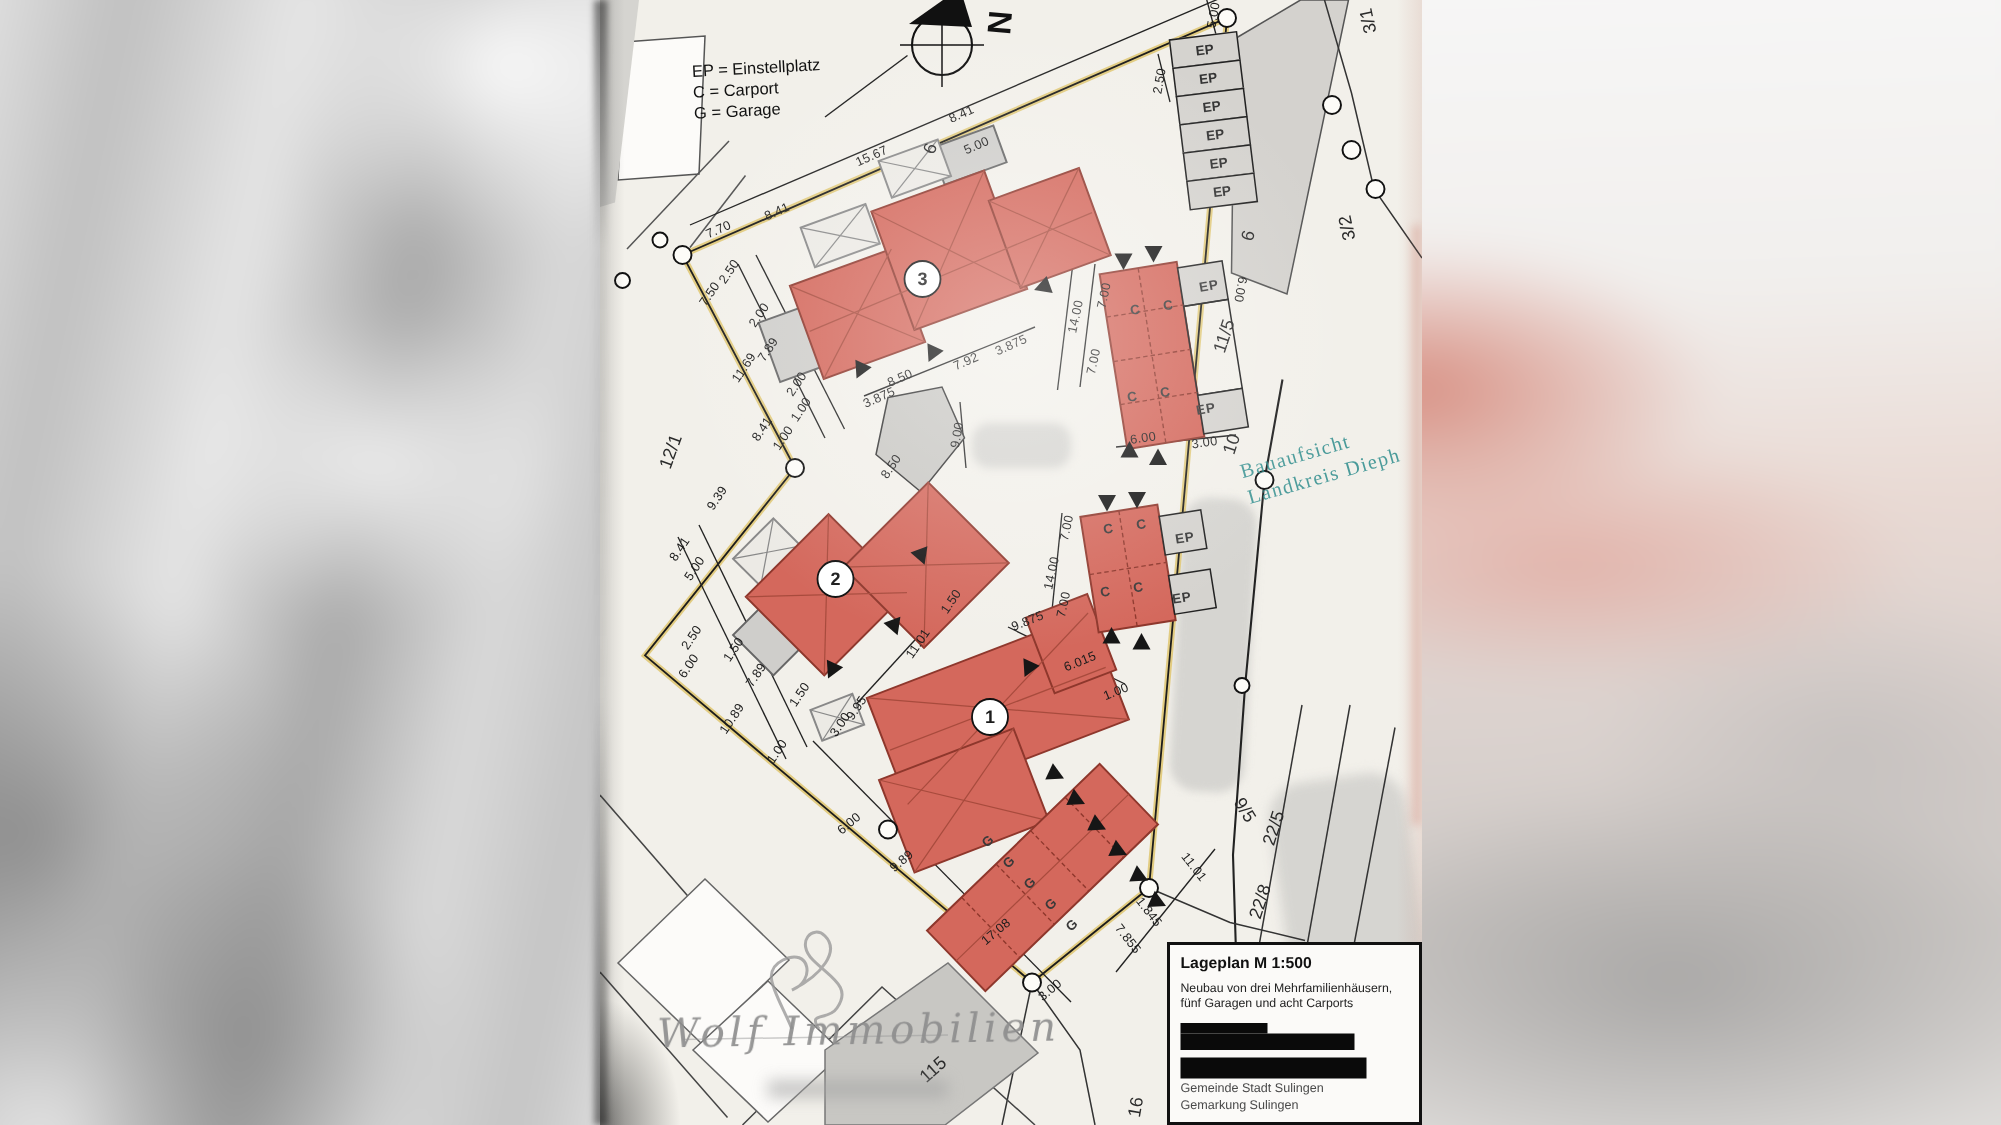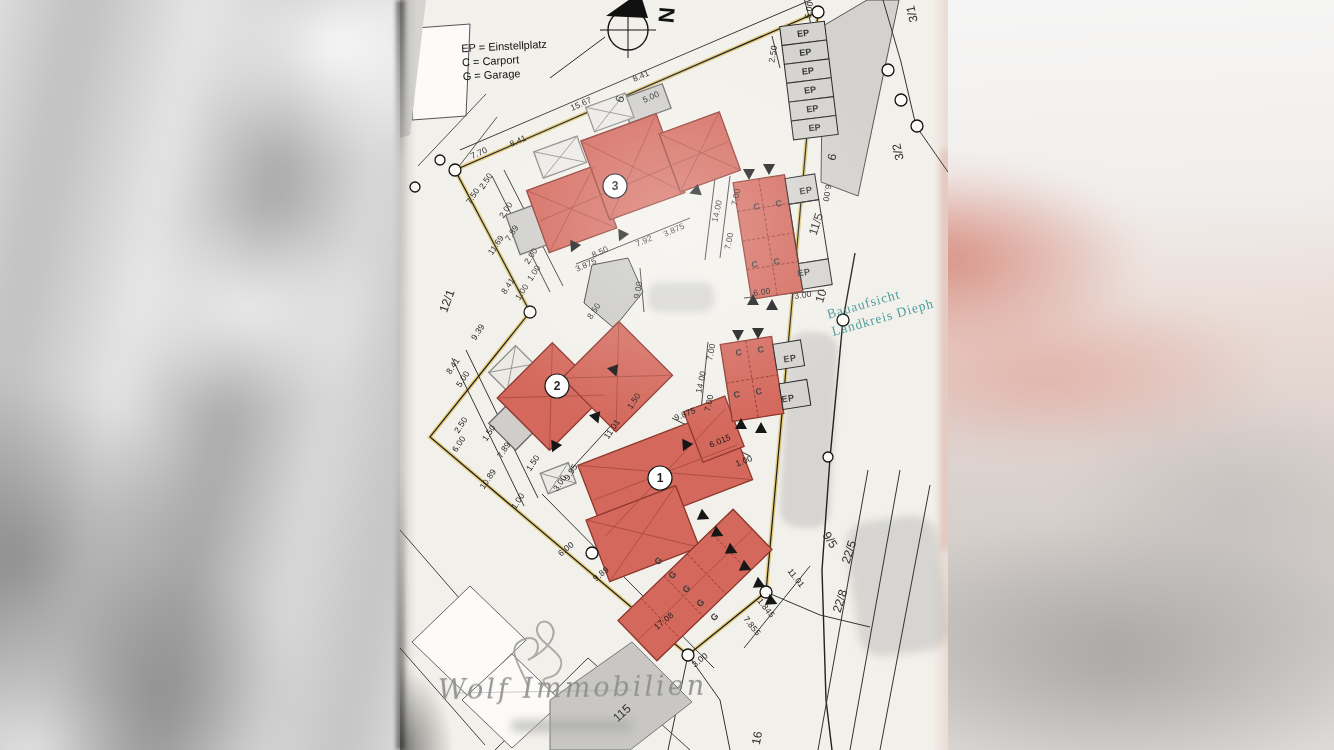--- a/index.html
+++ b/index.html
@@ -429,19 +429,29 @@
         <span class="lbl unit" style="left: 259px; top: 561px; transform: translate(-50%, -50%) rotate(-44deg);">G</span>
         <span class="lbl unit" style="left: 273px; top: 575px; transform: translate(-50%, -50%) rotate(-44deg);">G</span>
         <span class="lbl unit" style="left: 287px; top: 589px; transform: translate(-50%, -50%) rotate(-44deg);">G</span>
         <span class="lbl unit" style="left: 301px; top: 603px; transform: translate(-50%, -50%) rotate(-44deg);">G</span>
         <span class="lbl unit" style="left: 315px; top: 617px; transform: translate(-50%, -50%) rotate(-44deg);">G</span>
         <span class="lbl bnum" style="left: 215px; top: 186px; transform: translate(-50%, -50%) rotate(0deg);">3</span>
         <span class="lbl bnum" style="left: 157px; top: 386px; transform: translate(-50%, -50%) rotate(0deg);">2</span>
         <span class="lbl bnum" style="left: 260px; top: 478px; transform: translate(-50%, -50%) rotate(0deg);">1</span>
       </div>
 
+    <div class="titleblock">
+      <div class="tb-title">Lageplan M 1:500</div>
+      <div class="tb-desc">Neubau von drei Mehrfamilienhäusern,</div>
+      <div class="tb-desc">fünf Garagen und acht Carports</div>
+      <div class="tb-bar bar1a"></div>
+      <div class="tb-bar bar1b"></div>
+      <div class="tb-bar bar2"></div>
+      <div class="tb-muni">Gemeinde Stadt Sulingen</div>
+      <div class="tb-muni">Gemarkung Sulingen</div>
+    </div>
 
     <div class="watermark">Wolf Immobilien</div>
     <div class="wm-smudge"></div>
   </div>
 
   <div class="edge-l"></div>
 </div>
 
 </body></html>

